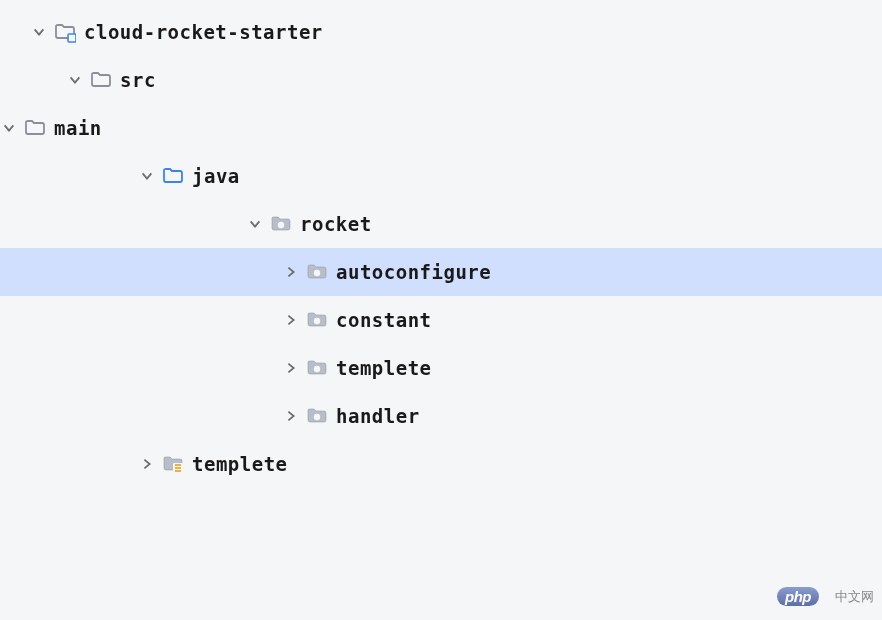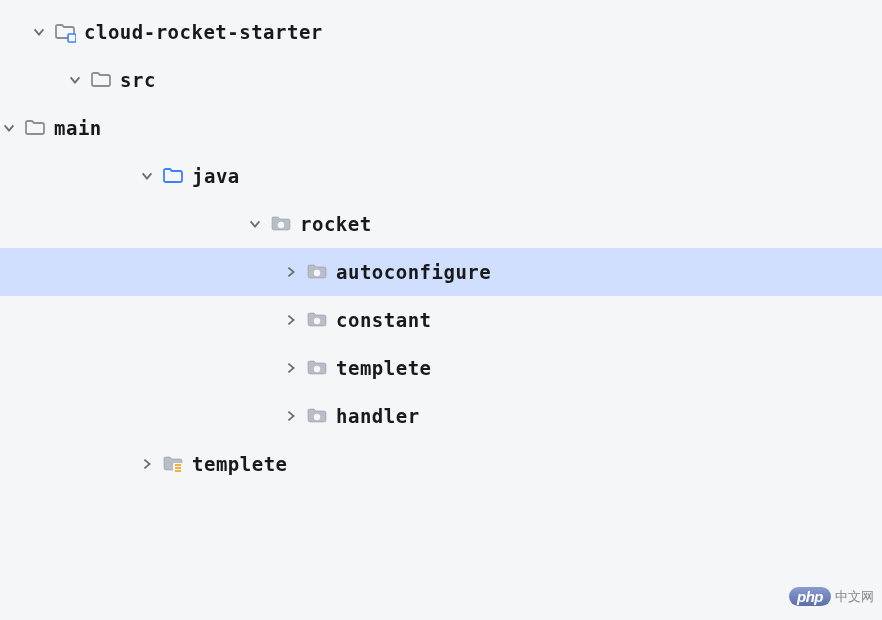--- a/index.html
+++ b/index.html
@@ -58,21 +58,21 @@
     }
     .label {
       letter-spacing: 0.5px;
     }
     .watermark {
       position: absolute;
       right: 8px;
       bottom: 14px;
       display: flex;
       align-items: center;
-      gap: 4px;
+      gap: 16px;
       font-family: Arial, sans-serif;
       font-weight: normal;
       font-size: 13px;
       color: #888;
     }
     .php-pill {
       background: linear-gradient(180deg, #8a9dd0 0%, #5a6fa8 100%);
       color: #fff;
       border-radius: 14px;
       padding: 1px 8px;

